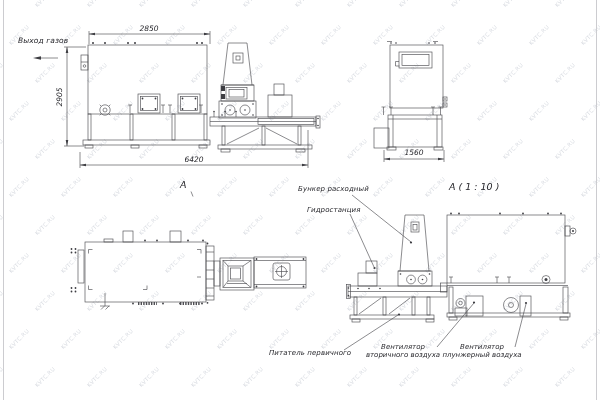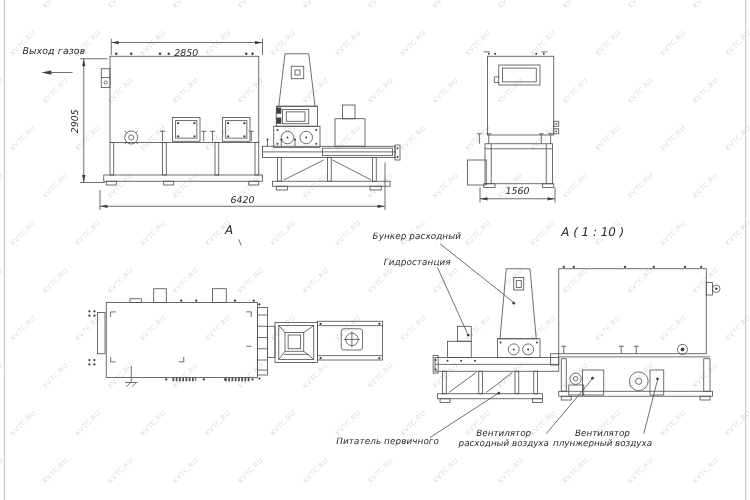--- a/index.html
+++ b/index.html
@@ -461,34 +461,34 @@
         <circle class="fl" cx="399" cy="314.5" r="1.1"></circle>
       <line class="ln" x1="437" y1="347" x2="474" y2="303"></line>
         <circle class="fl" cx="474" cy="302.5" r="1.1"></circle>
       <line class="ln" x1="515" y1="347" x2="526" y2="304"></line>
         <circle class="fl" cx="526" cy="303" r="1.1"></circle>
     </g>
   </svg>
 
   <span class="lbl" style="left:18px;top:37px;font-size:7.5px">Выход газов</span>
 
-  <span class="dim cx" style="left:149px;top:39px">2850</span>
+  <span class="dim cx" style="left:149px;top:25px">2850</span>
   <span class="dim rot" style="left:60px;top:97px">2905</span>
   <span class="dim cx" style="left:194px;top:156px">6420</span>
   <span class="dim cx" style="left:414px;top:149px">1560</span>
 
   <span class="vlbl" style="left:180px;top:180px">А</span>
   <span class="vlbl" style="left:449px;top:182px">А ( 1 : 10 )</span>
 
   <span class="lbl" style="left:298px;top:185px">Бункер расходный</span>
   <span class="lbl" style="left:307px;top:206px">Гидростанция</span>
   <span class="lbl" style="left:269px;top:349px">Питатель первичного</span>
 
   <div class="center2" style="left:403px;top:344px">
     <span>Вентилятор</span>
-    <span>расходный воздуха</span>
+    <span>вторичного воздуха</span>
   </div>
   <div class="center2" style="left:482px;top:344px">
     <span>Вентилятор</span>
     <span>плунжерный воздуха</span>
   </div>
 
 </div>
 
 </body></html>

